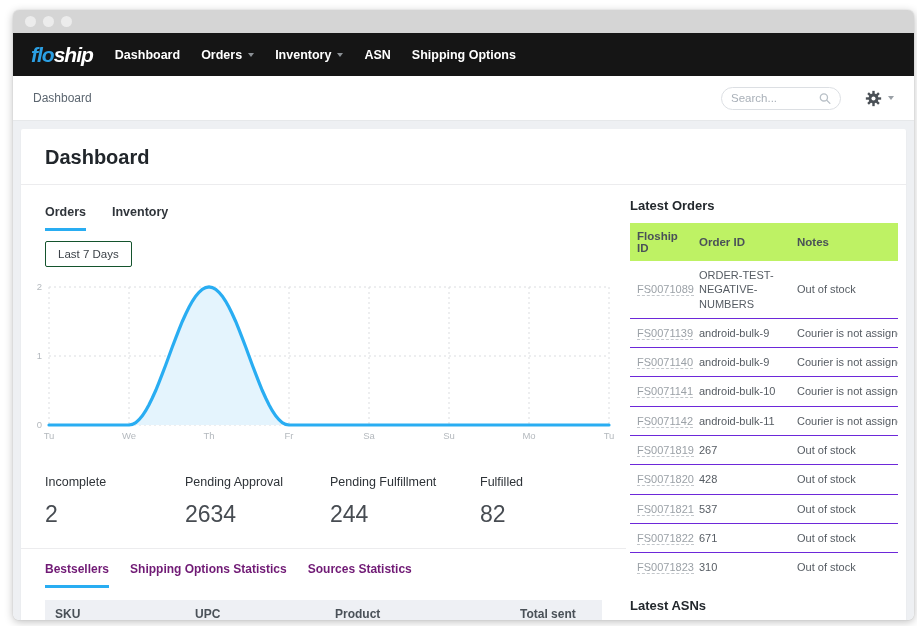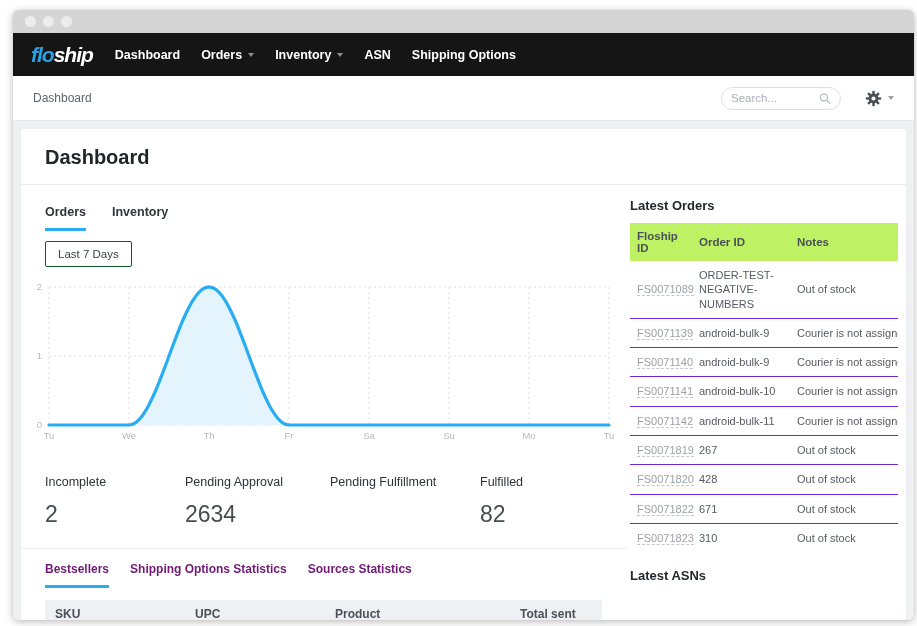--- a/index.html
+++ b/index.html
@@ -206,20 +206,21 @@
             <div class="stat">
               <div class="stat-label">Incomplete</div>
               <div class="stat-value">2</div>
             </div>
             <div class="stat">
               <div class="stat-label">Pending Approval</div>
               <div class="stat-value">2634</div>
             </div>
             <div class="stat">
               <div class="stat-label">Pending Fulfillment</div>
+              <div class="stat-value">244</div>
             </div>
             <div class="stat">
               <div class="stat-label">Fulfilled</div>
               <div class="stat-value">82</div>
             </div>
           </div>
 
           <div class="section-divider"></div>
 
           <div class="tabs2">
@@ -288,20 +289,25 @@
                   <td>267</td>
                   <td class="nowrap">Out of stock</td>
                 </tr>
 
                 <tr>
                   <td><span class="fs-link">FS0071820</span></td>
                   <td>428</td>
                   <td class="nowrap">Out of stock</td>
                 </tr>
 
+                <tr>
+                  <td><span class="fs-link">FS0071821</span></td>
+                  <td>537</td>
+                  <td class="nowrap">Out of stock</td>
+                </tr>
 
                 <tr>
                   <td><span class="fs-link">FS0071822</span></td>
                   <td>671</td>
                   <td class="nowrap">Out of stock</td>
                 </tr>
 
                 <tr>
                   <td><span class="fs-link">FS0071823</span></td>
                   <td>310</td>

